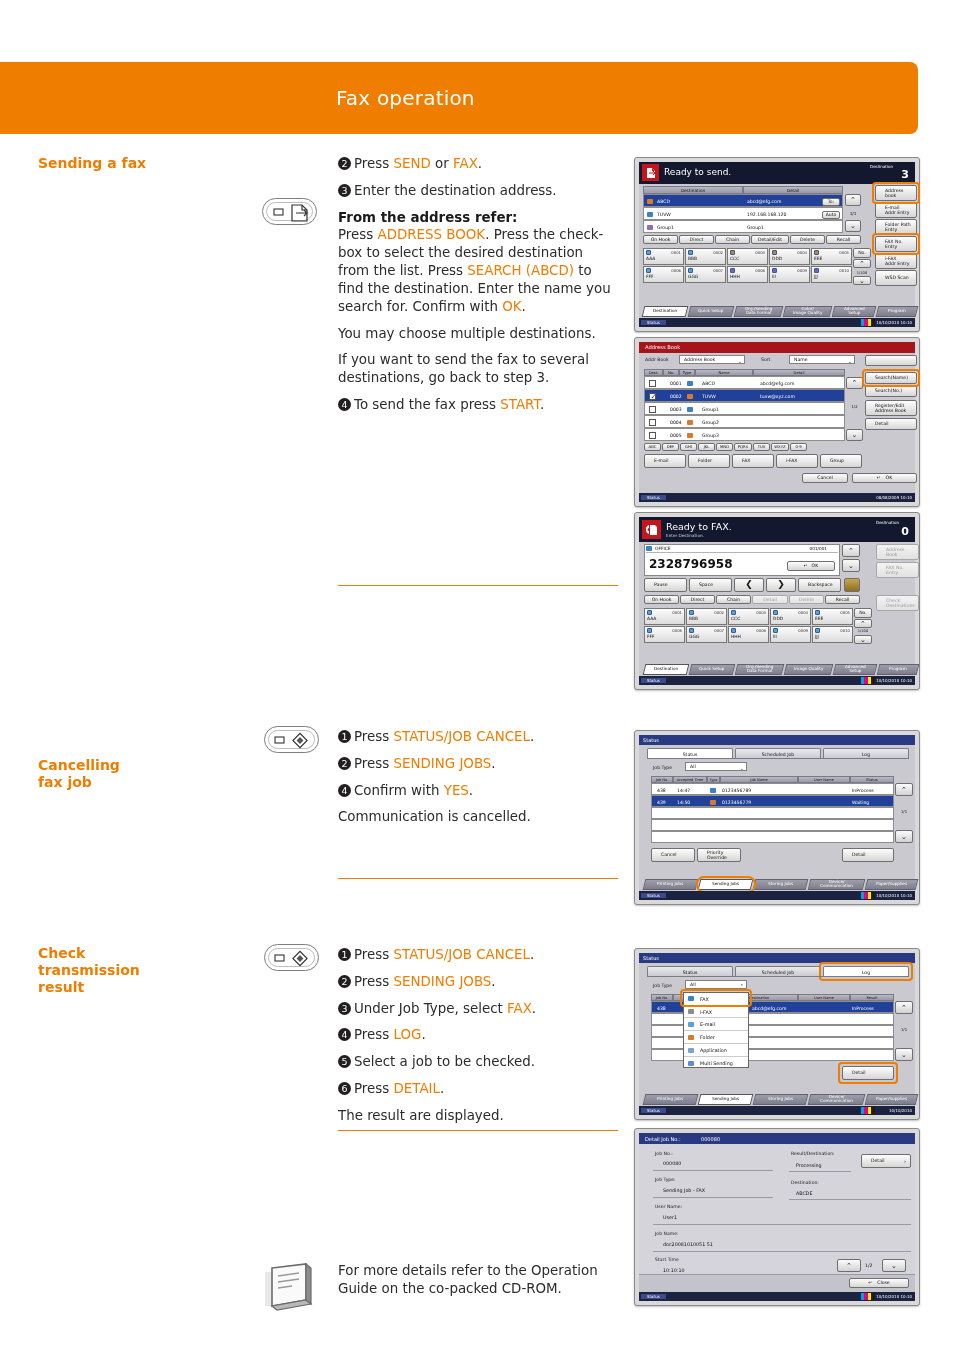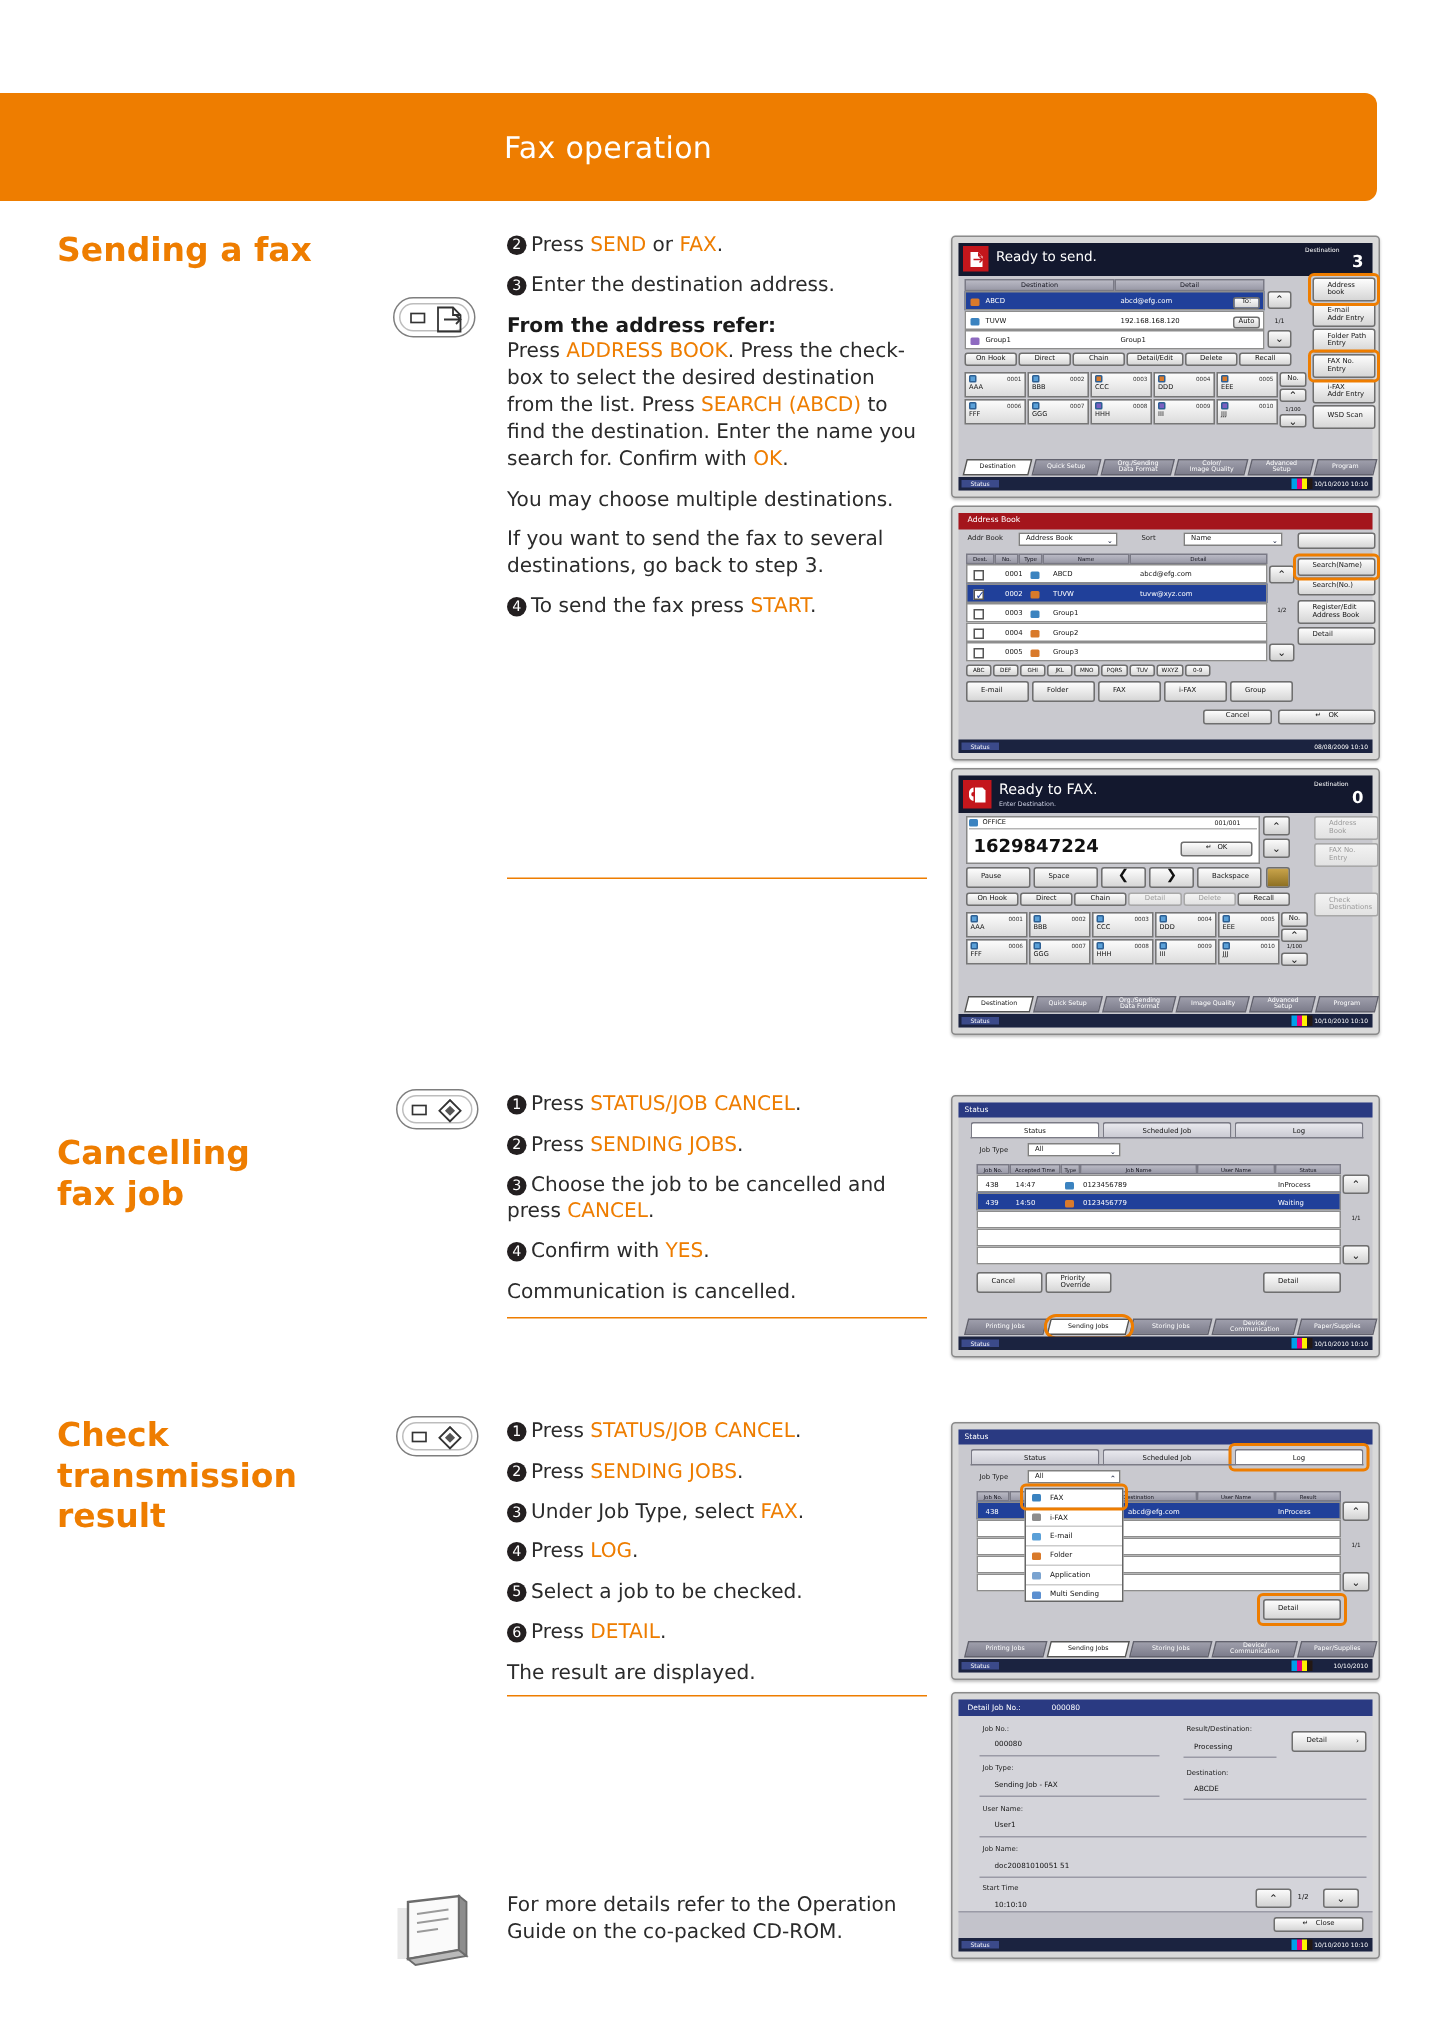--- a/index.html
+++ b/index.html
@@ -17,21 +17,21 @@
     background:#ee7d00;
     border-radius: 0 8px 8px 0;
   }
   .header-title {
     position:absolute; left:336px; top:86px;
     font-size:20px; color:#ffffff; letter-spacing:.2px;
   }
   
   .sec-head {
     position:absolute; left:38px;
-    font-size:22px; font-weight:bold; color:#ee7d00; line-height:1.22;
+    font-size:14px; font-weight:bold; color:#ee7d00; line-height:1.22;
     width:240px;
   }
   
   .keypill {
     position:absolute; width:55px; height:27px;
     border:1.6px solid #7e7e7e; border-radius:14px;
     background:#fff;
   }
   .keypill:after{
     content:""; position:absolute; left:3px; top:3px; right:3px; bottom:3px;
@@ -157,21 +157,20 @@
   <p><span class="bld">From the address refer:</span><br>Press <span class="k">ADDRESS BOOK</span>. Press the check-box to select the desired destination from the list. Press <span class="k">SEARCH (ABCD)</span> to find the destination. Enter the name you search for. Confirm with <span class="k">OK</span>.</p>
   <p>You may choose multiple destinations.</p>
   <p>If you want to send the fax to several destinations, go back to step 3.</p>
   <p><span class="num">4</span>To send the fax press <span class="k">START</span>.</p>
 </div>
 <div class="rule" style="top:585px;"></div>
 
 <div class="instr" style="top:728px;">
   <p><span class="num">1</span>Press <span class="k">STATUS/JOB CANCEL</span>.</p>
   <p><span class="num">2</span>Press <span class="k">SENDING JOBS</span>.</p>
-  <p><span class="num">3</span>Choose the job to be cancelled and press <span class="k">CANCEL</span>.</p>
   <p><span class="num">4</span>Confirm with <span class="k">YES</span>.</p>
   <p>Communication is cancelled.</p>
 </div>
 <div class="rule" style="top:878px;"></div>
 
 <div class="instr" style="top:946px;">
   <p><span class="num">1</span>Press <span class="k">STATUS/JOB CANCEL</span>.</p>
   <p><span class="num">2</span>Press <span class="k">SENDING JOBS</span>.</p>
   <p><span class="num">3</span>Under Job Type, select <span class="k">FAX</span>.</p>
   <p><span class="num">4</span>Press <span class="k">LOG</span>.</p>
@@ -462,21 +461,21 @@
     <div style="position:absolute;left:27px;top:4px;color:#fff;font-size:9.5px;">Ready to FAX.</div>
     <div style="position:absolute;left:27px;top:16px;color:#cfd3e6;font-size:4.2px;">Enter Destination.</div>
     <div style="position:absolute;right:16px;top:3px;color:#fff;font-size:4px;">Destination</div>
     <div style="position:absolute;right:6px;top:8px;color:#fff;font-size:11px;font-weight:bold;">0</div>
 
     <div style="position:absolute;left:5px;top:27px;width:196px;height:32px;background:#fff;border:1px solid #888;"></div>
     <div class="ic-sm" style="left:7px;top:29px;background:#3b83c0;"></div>
     <span style="position:absolute;left:16px;top:29px;font-size:4.4px;">OFFICE</span>
     <span style="position:absolute;right:88px;top:29px;font-size:4.2px;">001/001</span>
     <div style="position:absolute;left:7px;top:35px;width:192px;height:1px;background:#b4b4b4;"></div>
-    <div style="position:absolute;left:10px;top:40px;font-size:12px;font-weight:bold;color:#111;">1629847224</div>
+    <div style="position:absolute;left:10px;top:40px;font-size:12px;font-weight:bold;color:#111;">2328796958</div>
     <div class="btn" style="left:148px;top:44px;width:48px;height:10px;">
         <span style="margin-right:4px">↵</span>
         <span>OK</span>
       </div>
 
     <div class="arw" style="left:203px;top:27px;width:18px;height:13px;">⌃</div>
     <div class="arw" style="left:203px;top:42px;width:18px;height:13px;">⌄</div>
 
     <div class="btn lft" style="left:5px;top:61px;width:43px;height:14px;">Pause</div>
     <div class="btn lft" style="left:50px;top:61px;width:43px;height:14px;">Space</div>

